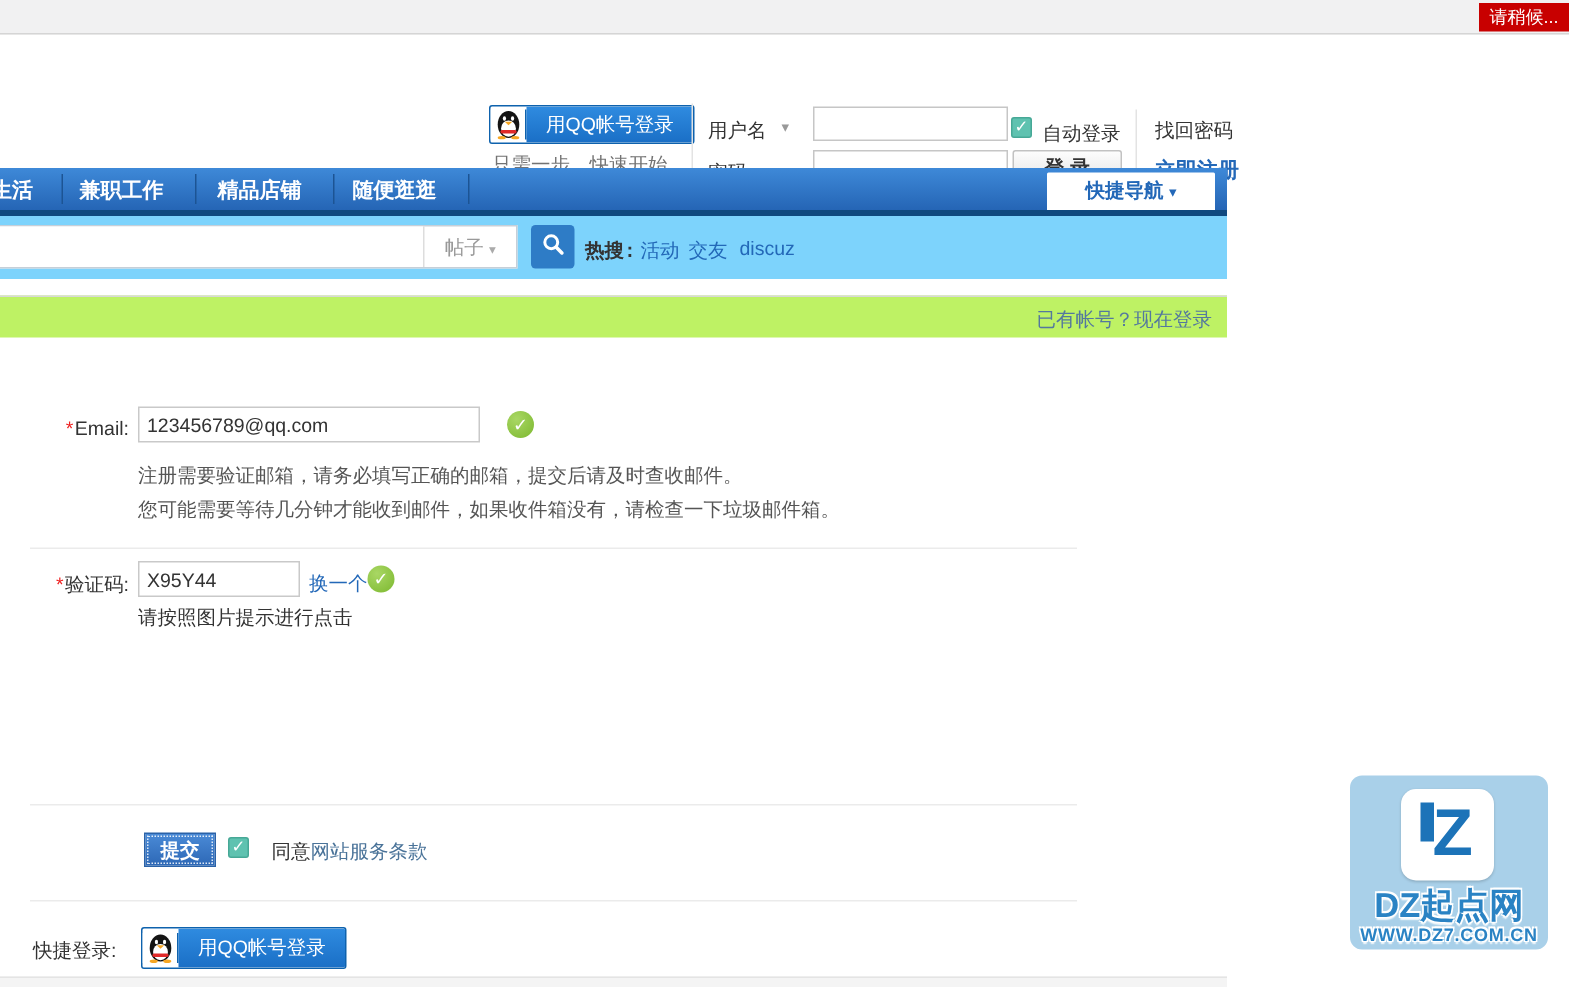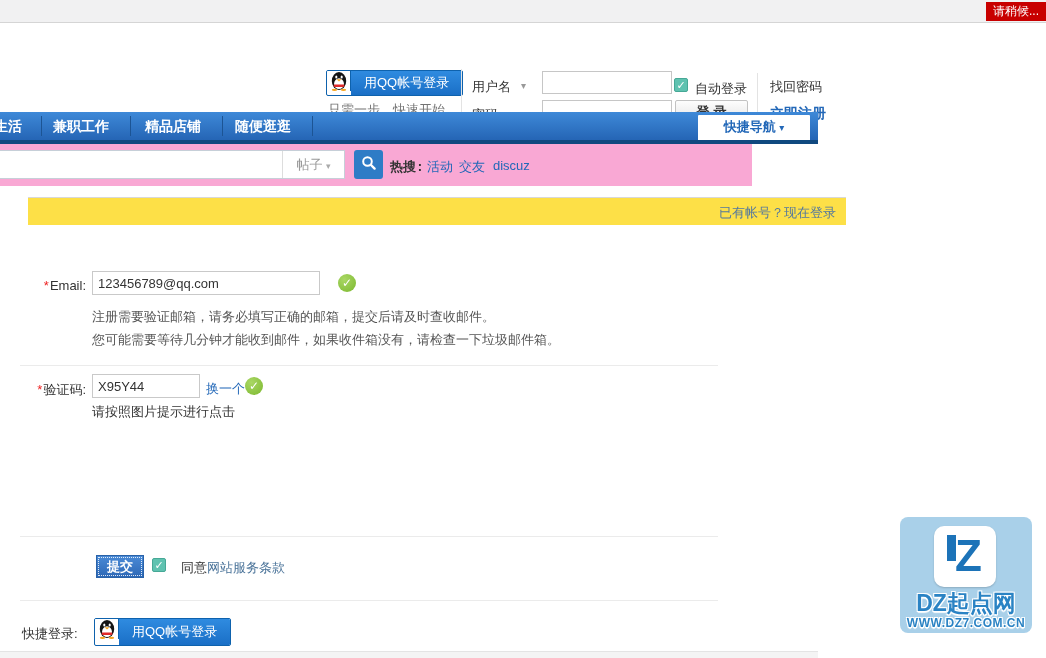--- a/index.html
+++ b/index.html
@@ -7,21 +7,21 @@
   .page { position:relative; width:1046px; height:658px; background:#fff; overflow:hidden;
           font-family:"Liberation Sans","DejaVu Sans",sans-serif; color:#333; }
 
   
   .topbar { position:absolute; left:0; top:0; width:1046px; height:23px; background:#f1f1f2; border-bottom:1px solid #d5d5d5; }
   .wait-btn { position:absolute; right:0; top:2px; height:19px; line-height:19px; padding:0 7px;
               background:#c80000; color:#fff; font-size:12px; cursor:pointer; }
 
   
   .header { position:absolute; left:0; top:24px; width:1046px; height:88px; background:#fff; }
-  .qq-btn { position:absolute; display:flex; align-items:flex-start; height:26px; border:1px solid #0e62ad;
+  .qq-btn { position:absolute; display:flex; align-items:center; height:26px; border:1px solid #0e62ad;
             border-radius:2px; overflow:hidden; cursor:pointer; background:#fff; }
   .qq-btn .icon-box { width:24px; background:#fff; display:flex; align-items:center; justify-content:center;
             border-right:1px solid #0e62ad; }
   .qq-btn .lbl { background:linear-gradient(#2f8be0,#1a6fc6); color:#fff; font-size:13px; line-height:24px; padding:0 13px; }
   .qq-hint { position:absolute; left:328px; top:77px; color:#737373; font-size:13px; }
   .vdiv { position:absolute; width:1px; background:#e3e3e3; }
   .hlabel { position:absolute; font-size:13px; color:#333; white-space:nowrap; }
   .arrow { position:absolute; color:#999; font-size:10px; }
   .hinput { position:absolute; width:130px; height:23px; border:1px solid #c6c6c6; background:#fff; font-size:13px; padding:0 4px; }
   .cbox { position:absolute; width:14px; height:14px; background:#5fc2b0; border:1px solid #46a896;
@@ -39,34 +39,34 @@
   .nav-item { position:absolute; top:0; height:28px; line-height:28px; color:#fff; font-weight:bold;
               font-size:14px; white-space:nowrap; cursor:pointer; }
   .nav-sep { position:absolute; top:4px; width:1px; height:20px; background:#1c5494; }
   .quick-nav { position:absolute; left:698px; top:3px; width:112px; height:37px; background:#fff;
                color:#2368b8; font-weight:bold; font-size:13px; text-align:center; line-height:23px;
                border-radius:1px; cursor:pointer; }
   .quick-nav .qarrow { font-size:10px; }
   .nav-strip { position:absolute; left:0; top:140px; width:818px; height:4px; background:#10497f; }
 
   
-  .searchbar { position:absolute; left:0; top:144px; width:752px; height:42px; background:#f9a8d4; overflow:hidden; }
+  .searchbar { position:absolute; left:0; top:144px; width:818px; height:42px; background:#7dd3fc; overflow:hidden; }
   .search-box { position:absolute; left:-22px; top:6px; width:367px; height:29px; background:#fff;
                 border:1px solid #c6cfd8; display:flex; }
   .search-input { flex:1; border:none; outline:none; font-size:13px; padding:0 6px; }
   .search-scope { width:62px; border-left:1px solid #ddd; color:#999; font-size:13px; line-height:27px;
                   text-align:center; cursor:pointer; white-space:nowrap; }
   .search-scope .sarrow { font-size:9px; color:#aaa; }
   .search-btn { position:absolute; left:354px; top:6px; width:29px; height:29px; background:#2e7cc6;
                 border:none; border-radius:3px; cursor:pointer; display:flex; align-items:center; justify-content:center; }
   .hot-label { position:absolute; left:390px; top:14px; font-weight:bold; font-size:13px; color:#333;font-family:Liberation Mono, monospace; }
   .hot-link { position:absolute; top:14px; font-size:13px; color:#2368b8; text-decoration:none; cursor:pointer; }
 
   
-  .panel-head { position:absolute; left:0; top:197px; width:818px; height:28px; background:#fde047; border-top:1px solid #d8d8d8;margin-left:28px; }
+  .panel-head { position:absolute; left:0; top:197px; width:818px; height:28px; background:#bef264; border-top:1px solid #d8d8d8; }
   .have-account { position:absolute; right:10px; top:6px; font-size:13px; color:#54789e; text-decoration:none; cursor:pointer; }
 
   
   .flabel { position:absolute; left:0; width:86px; text-align:right; font-size:13px; color:#333; white-space:nowrap; }
   .req { color:#e22; margin-right:1px; }
   .finput { position:absolute; border:1px solid #c9c9c9; font-size:13px; padding:0 5px; color:#333; height:24px; }
   .check-ok { position:absolute; width:18px; height:18px; border-radius:50%;
               background:radial-gradient(circle at 35% 30%, #a9d764, #7cb82f);
               color:#fff; font-size:12px; font-weight:bold; text-align:center; line-height:18px; }
   .help-text { position:absolute; left:92px; font-size:13px; color:#555; white-space:nowrap; }

